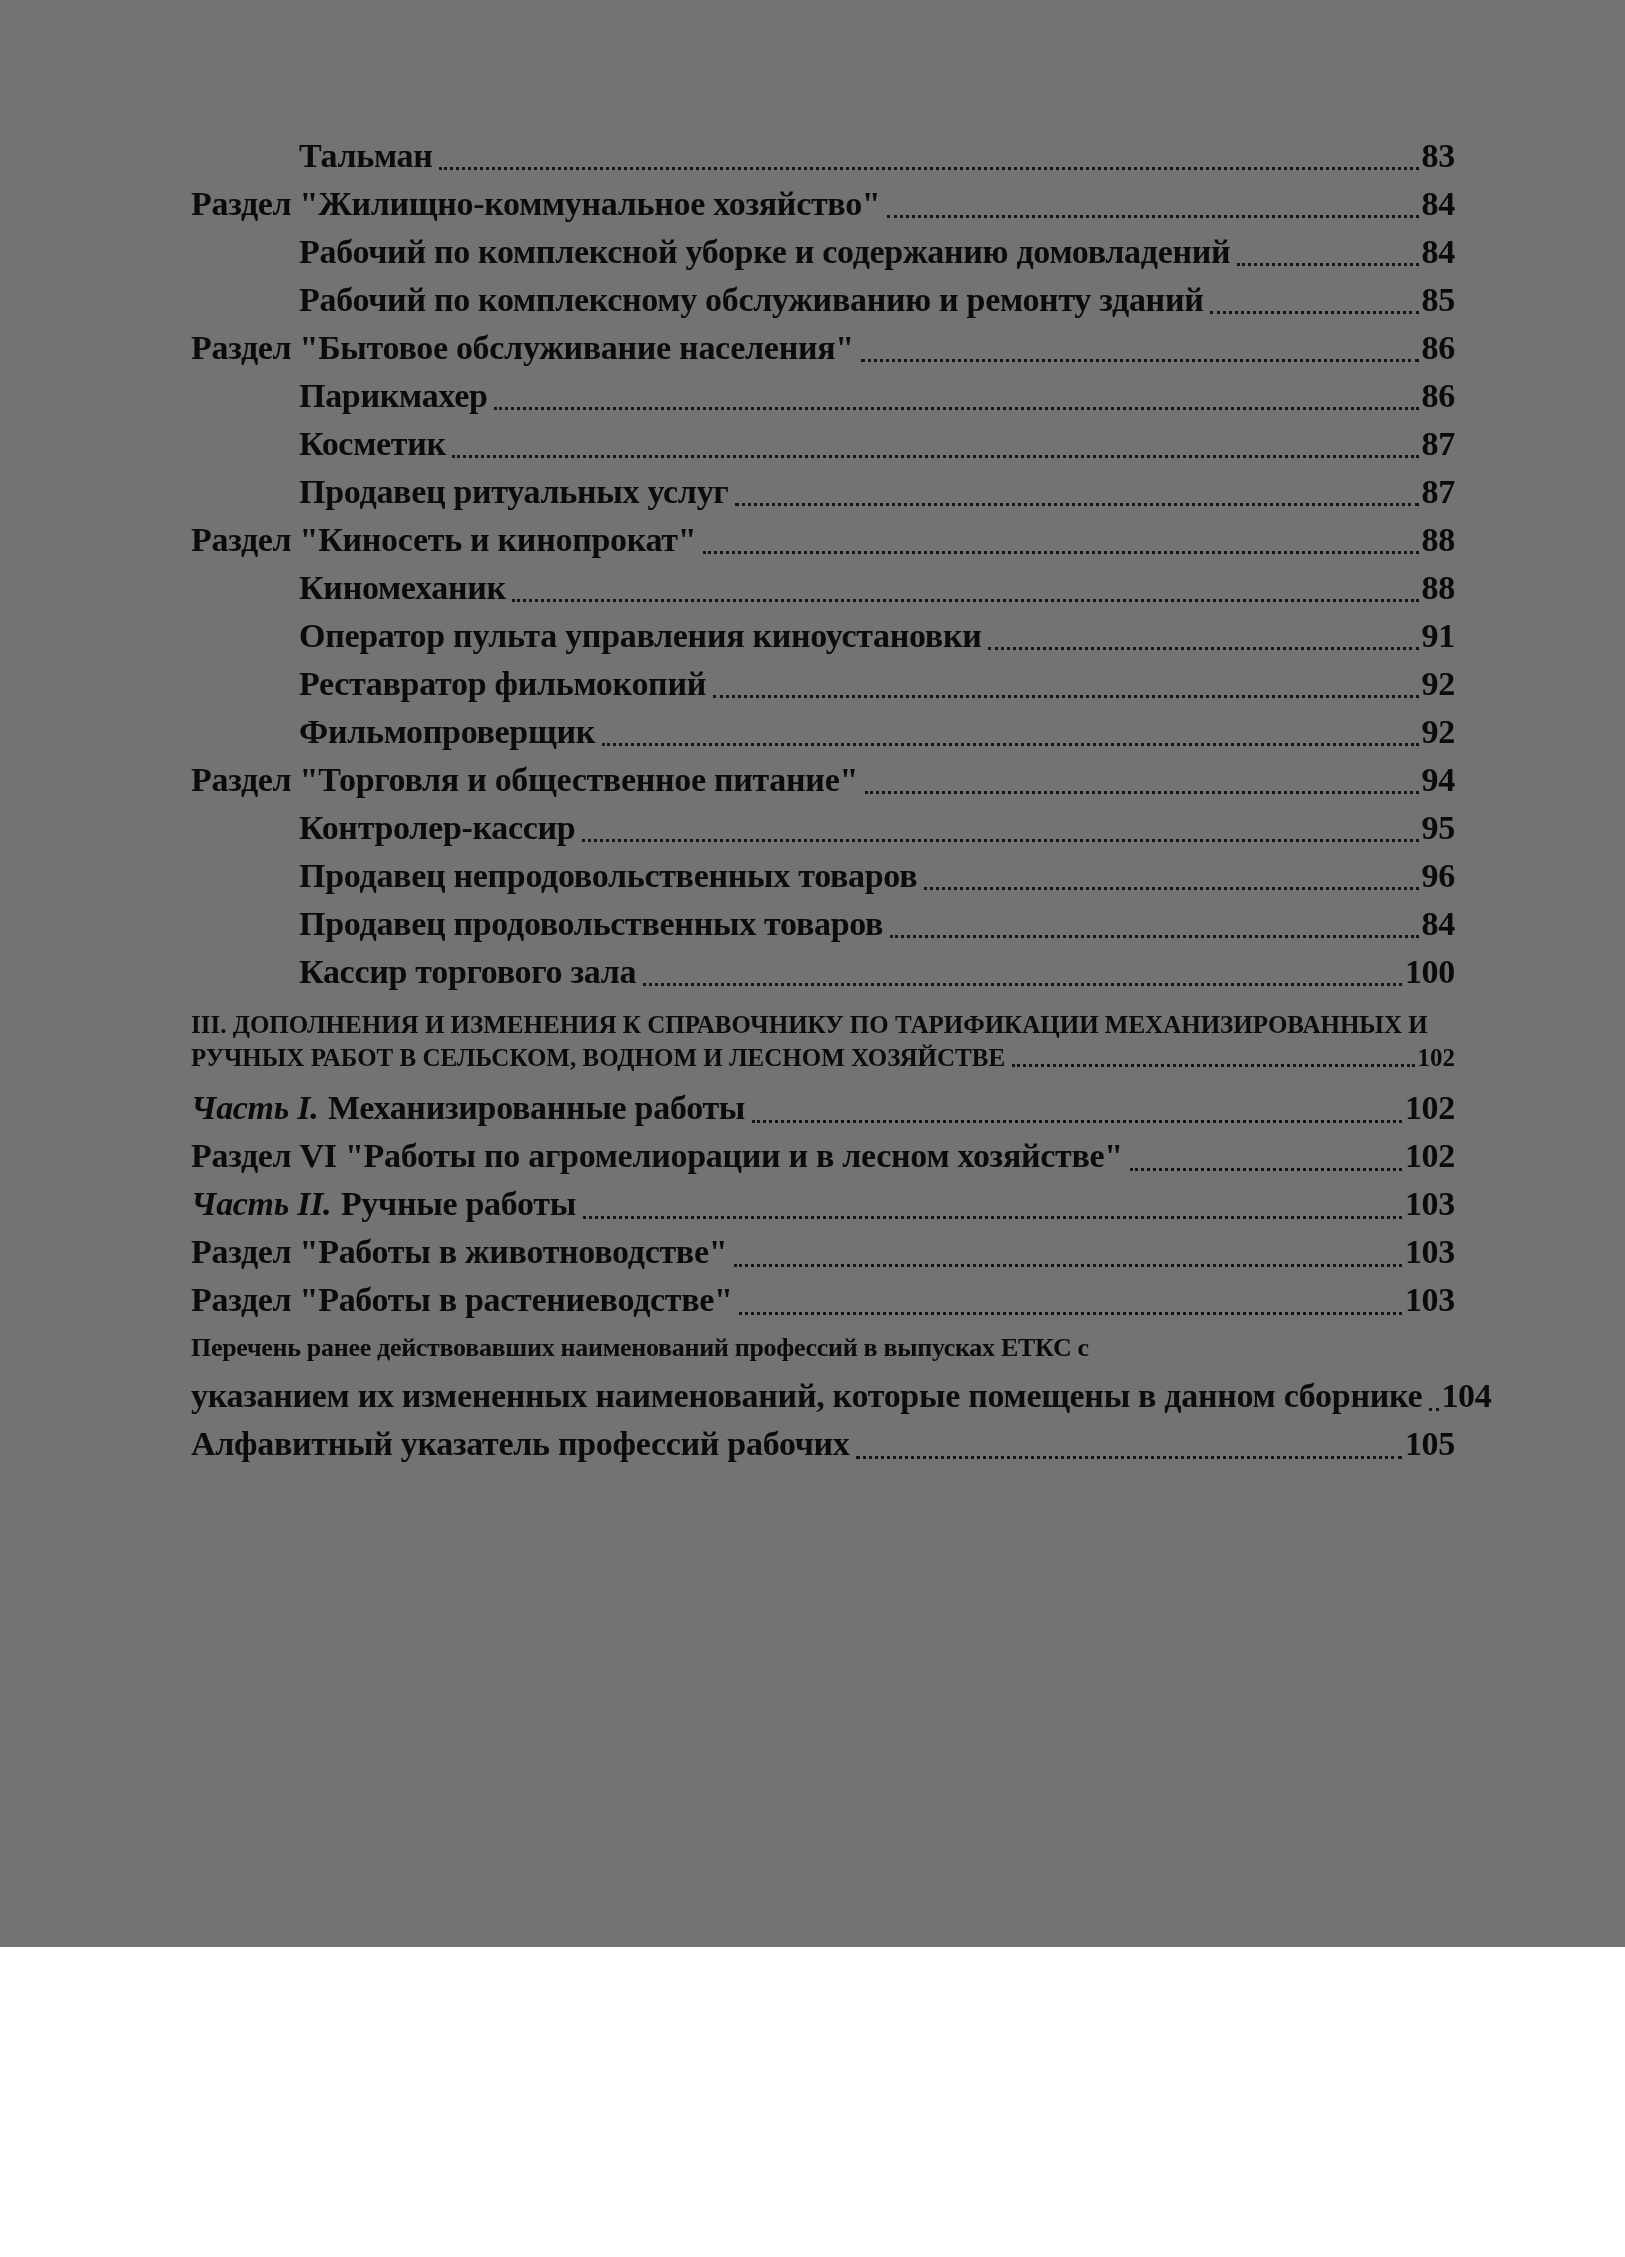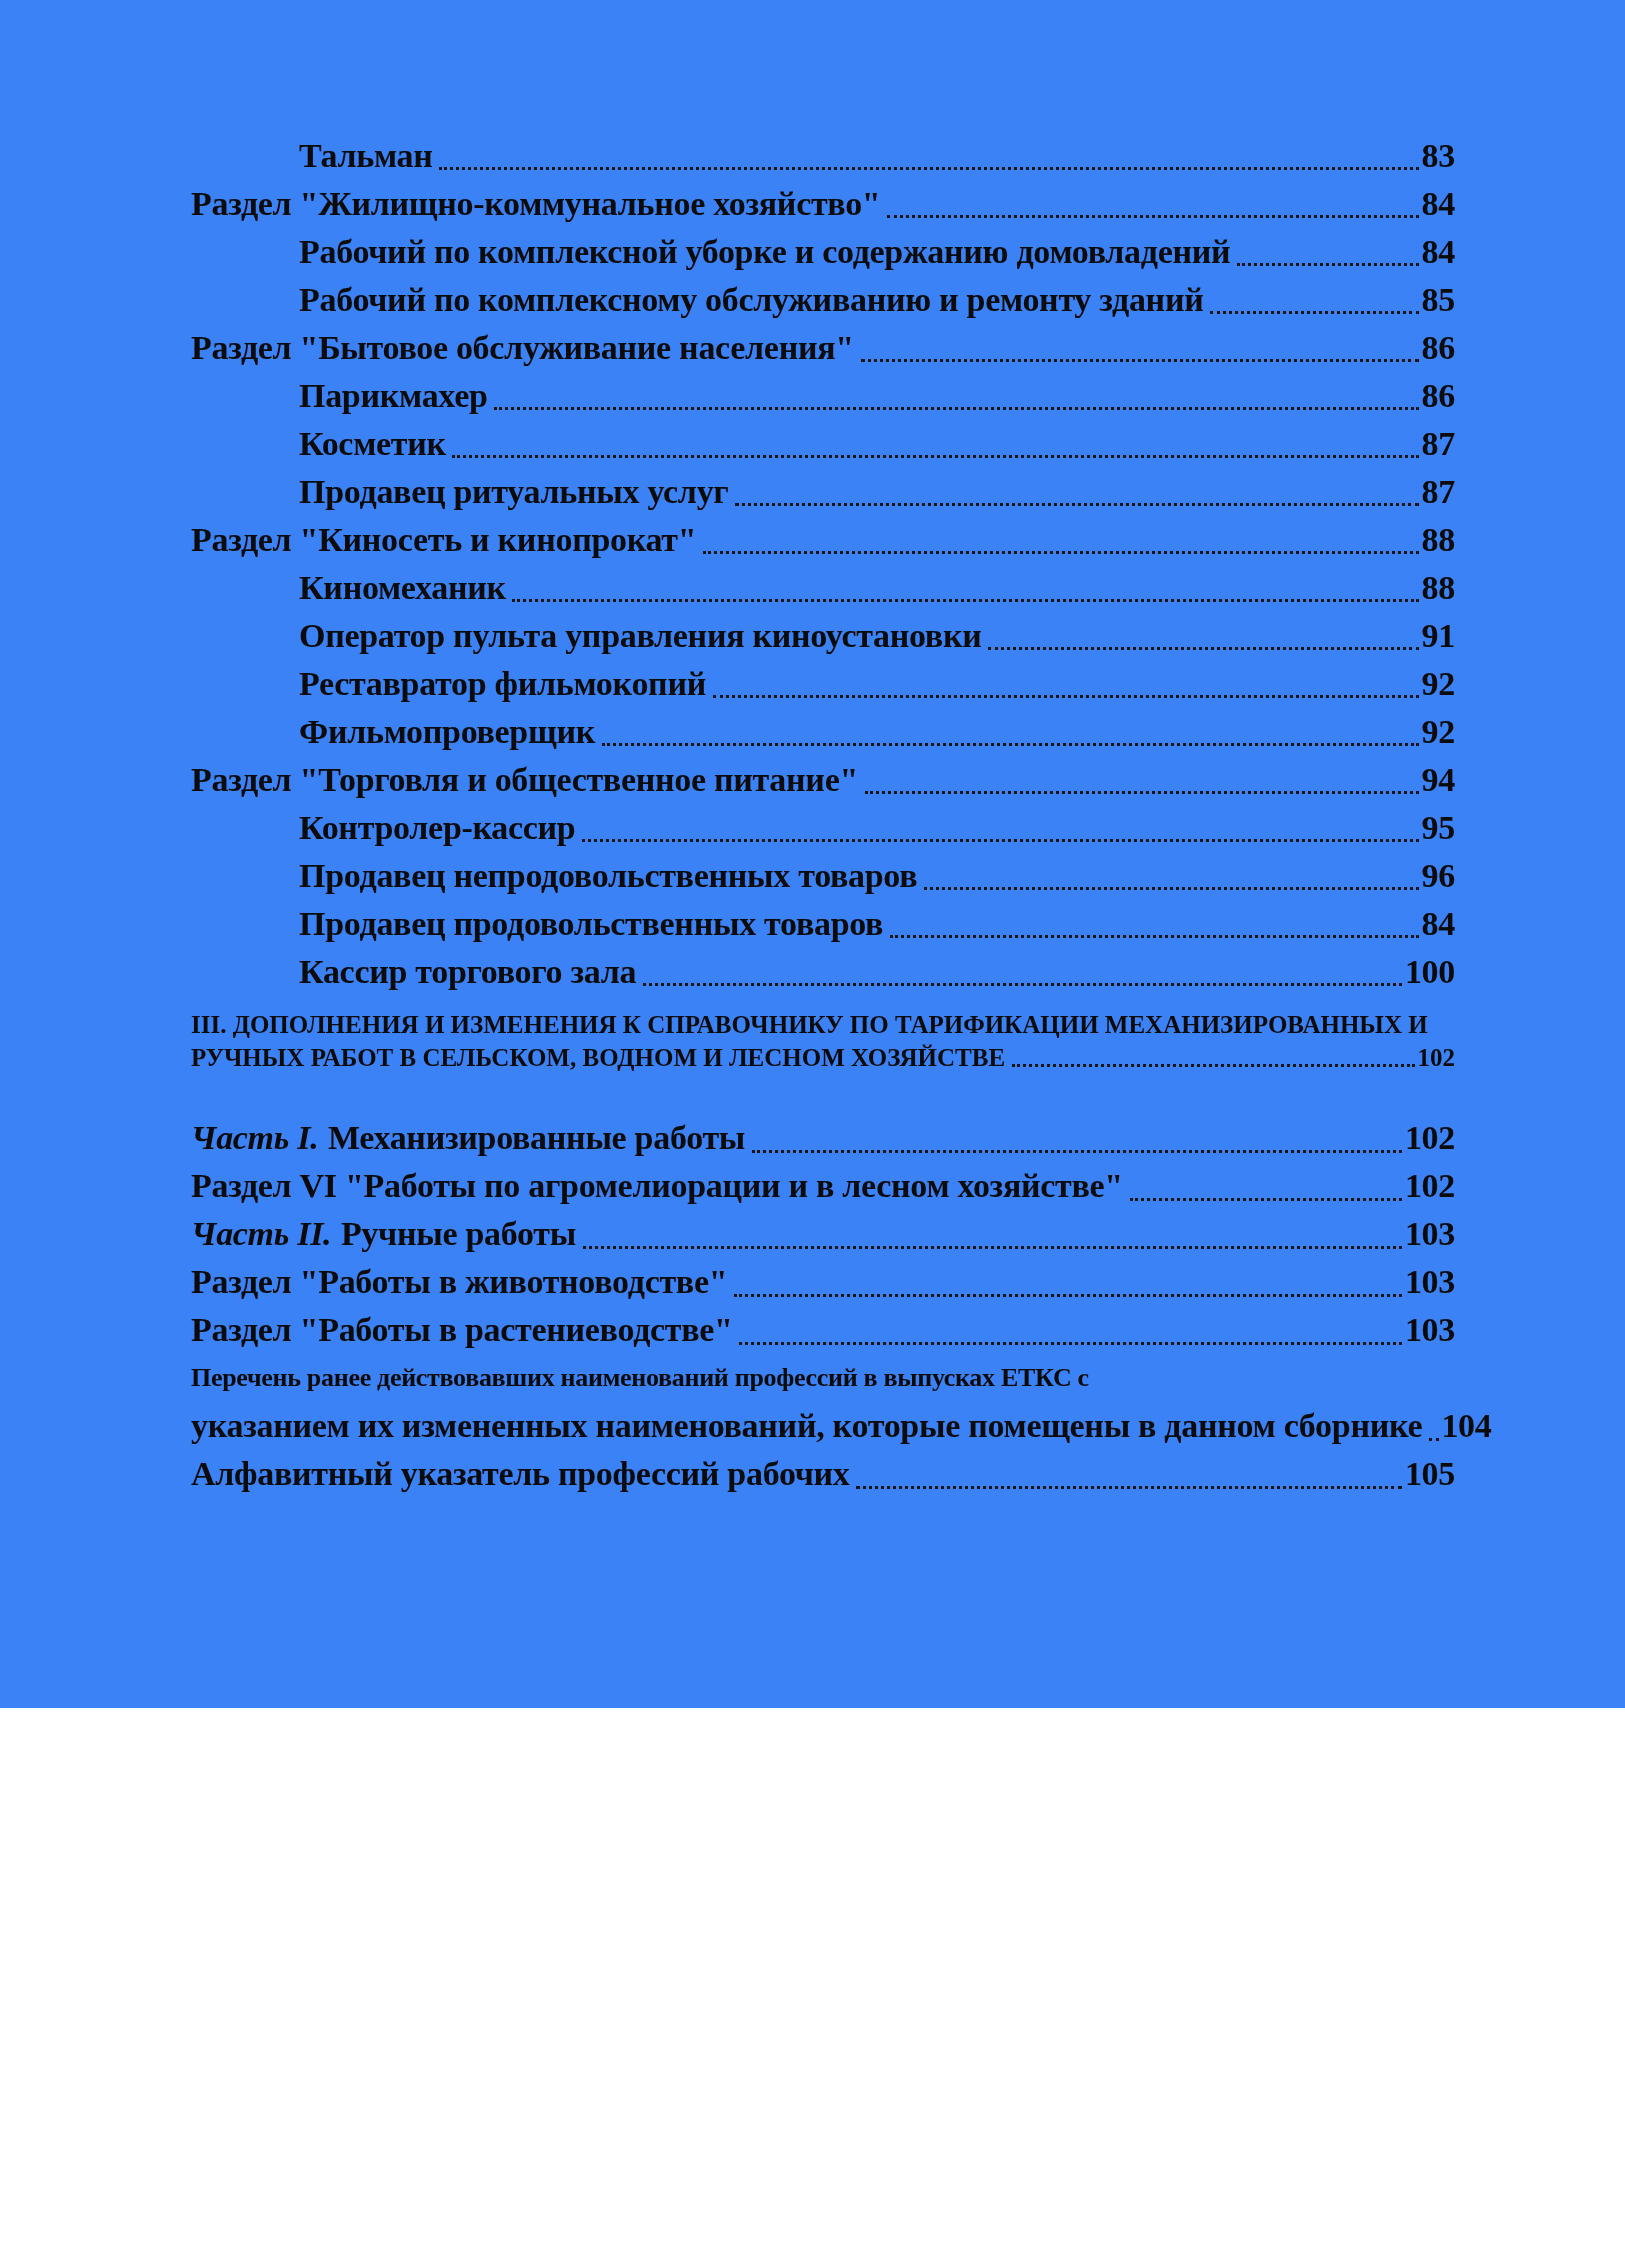--- a/index.html
+++ b/index.html
@@ -3,22 +3,22 @@
 <meta charset="utf-8">
 <style>
   html, body {
     margin: 0;
     padding: 0;
     background: #ffffff;
   }
   .page {
     position: relative;
     width: 1625px;
-    height: 1708px;
-    background: #3b82f6;
+    height: 1947px;
+    background: #737373;
     color: #0b0b0b;
     font-family: "Liberation Serif", "DejaVu Serif", serif;
     font-weight: bold;
     overflow: hidden;
   }
   .toc {
     position: absolute;
     left: 191px;
     top: 132px;
     width: 1264px;
@@ -51,21 +51,21 @@
   .wrapline {
     height: 48px;
     line-height: 48px;
     font-size: 26px;
     white-space: nowrap;
     letter-spacing: -0.3px;
   }
   
   .heading {
     margin-top: 13.4px;
-    margin-bottom: 40px;
+    margin-bottom: 10px;
   }
   .heading .hline1 {
     height: 32.5px;
     line-height: 32.5px;
     font-size: 25px;
     white-space: nowrap;
     letter-spacing: 0px;
   }
   .heading .row {
     height: 32.5px;

